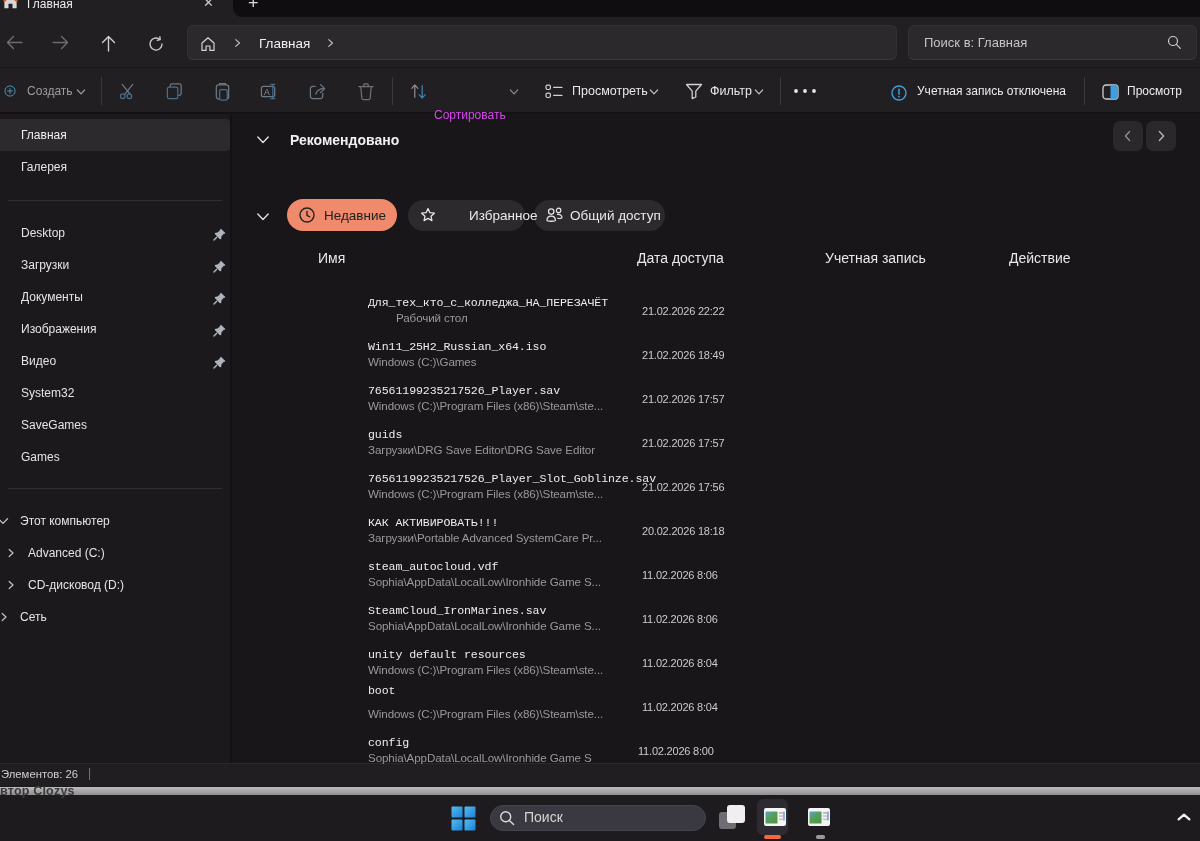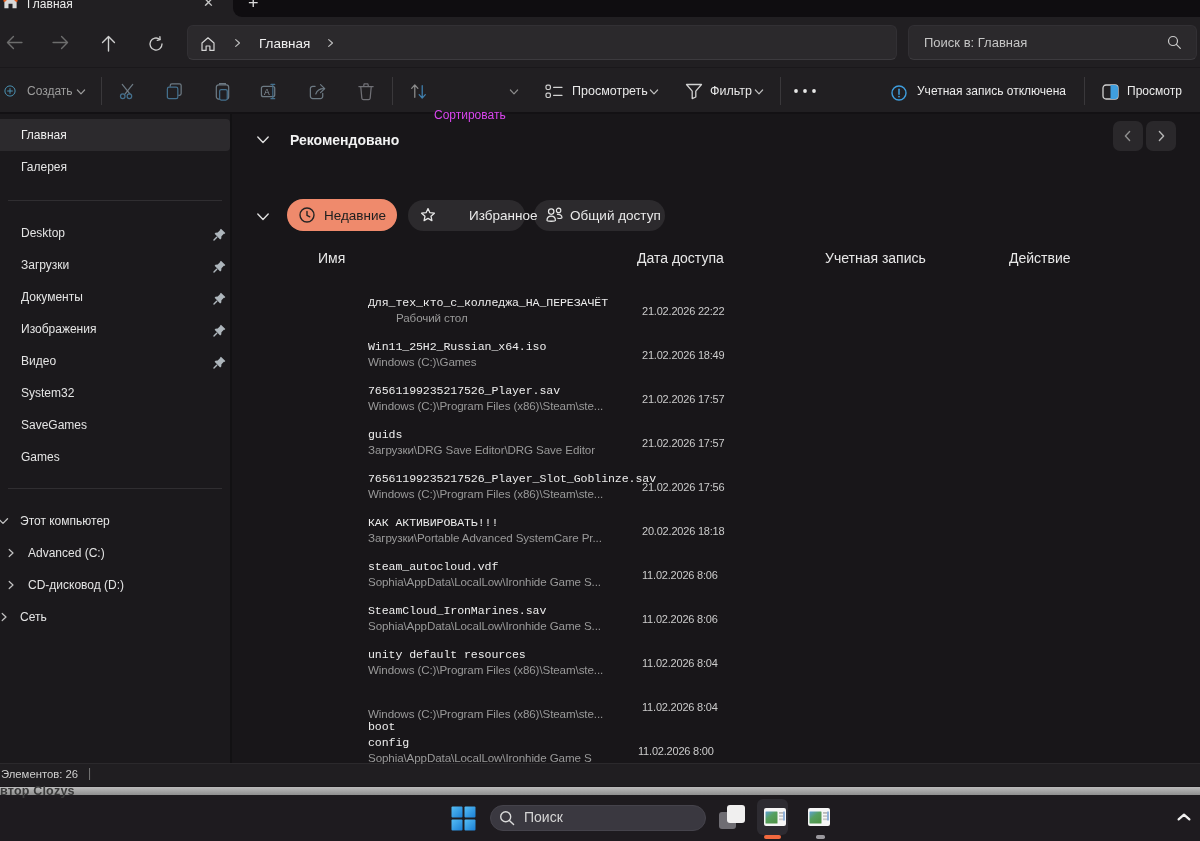--- a/index.html
+++ b/index.html
@@ -259,21 +259,21 @@
   <div class="txt dt" style="left:642px;top:524px;">20.02.2026 18:18</div>
   <div class="txt nm" style="left:368px;top:560px;">steam_autocloud.vdf</div>
   <div class="txt pth" style="left:368px;top:575px;">Sophia\AppData\LocalLow\Ironhide Game S...</div>
   <div class="txt dt" style="left:642px;top:568px;">11.02.2026 8:06</div>
   <div class="txt nm" style="left:368px;top:604px;">SteamCloud_IronMarines.sav</div>
   <div class="txt pth" style="left:368px;top:619px;">Sophia\AppData\LocalLow\Ironhide Game S...</div>
   <div class="txt dt" style="left:642px;top:612px;">11.02.2026 8:06</div>
   <div class="txt nm" style="left:368px;top:648px;">unity default resources</div>
   <div class="txt pth" style="left:368px;top:663px;">Windows (C:)\Program Files (x86)\Steam\ste...</div>
   <div class="txt dt" style="left:642px;top:656px;">11.02.2026 8:04</div>
-  <div class="txt nm" style="left:368px;top:720px;">boot</div>
+  <div class="txt nm" style="left:368px;top:684px;">boot</div>
   <div class="txt pth" style="left:368px;top:707px;">Windows (C:)\Program Files (x86)\Steam\ste...</div>
   <div class="txt dt" style="left:642px;top:700px;">11.02.2026 8:04</div>
   <div class="txt nm" style="left:368px;top:736px;">config</div>
   <div class="txt pth" style="left:368px;top:751px;">Sophia\AppData\LocalLow\Ironhide Game S</div>
   <div class="txt dt" style="left:638px;top:744px;">11.02.2026 8:00</div>
 
   <div class="abs" style="left:0;top:763px;width:1200px;height:23px;background:#201e21;border-top:1px solid #2b292c;"></div>
   <div class="txt" style="left:1px;top:768px;font-size:11.3px;color:#cfcfcf;">Элементов: 26</div>
   <div class="txt" style="left:88px;top:766px;font-size:12px;color:#777;">|</div>
 

